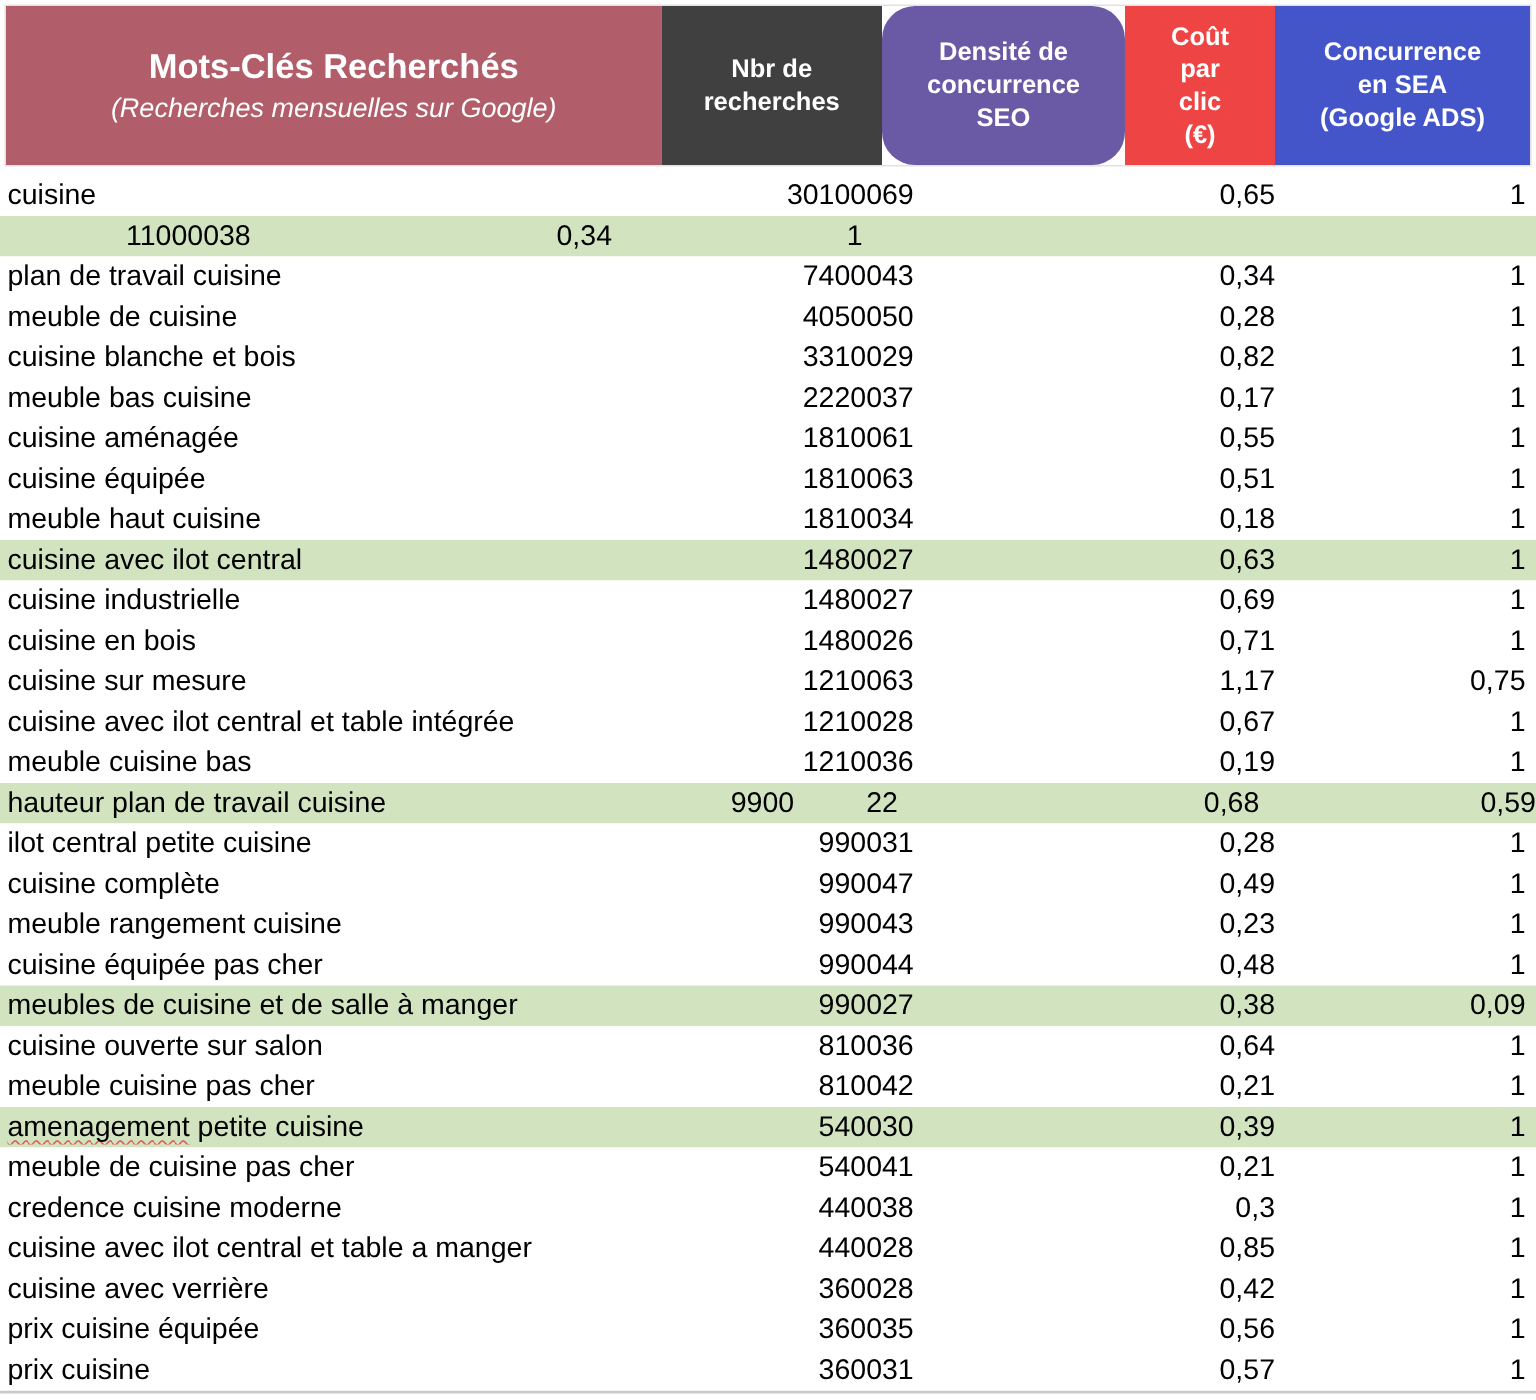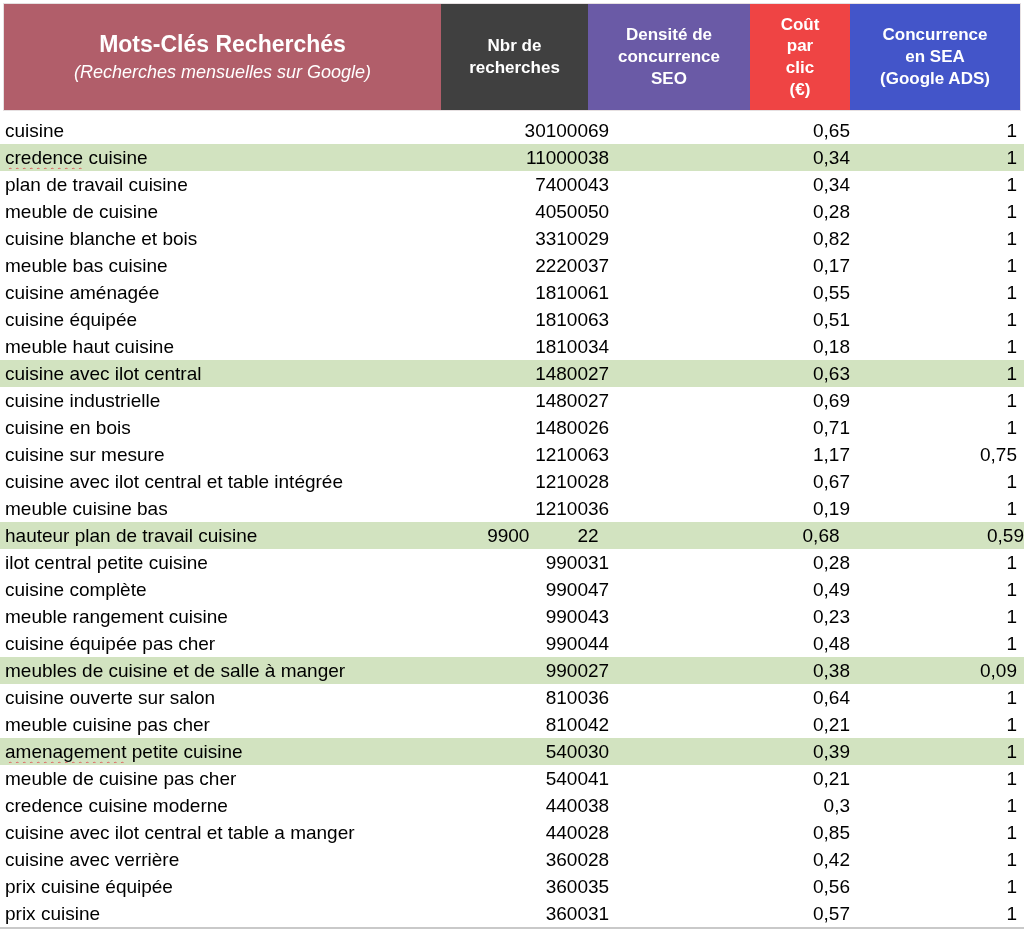--- a/index.html
+++ b/index.html
@@ -77,42 +77,41 @@
 
 <div id="page">
 
   <div class="table-header">
     <div class="hcell hcell-keyword" style="background: rgb(177, 94, 106);">
       <div class="h-title">Mots-Clés Recherchés</div>
       <div class="h-subtitle">(Recherches mensuelles sur Google)</div>
     </div>
     <div class="hcell hcell-searches" style="background: #404040;">Nbr de
 recherches</div>
-    <div class="hcell hcell-seo" style="background: rgb(106, 90, 166);">Densité de
+    <div class="hcell hcell-seo" style="background: rgb(106, 90, 166); border-radius: 22px;">Densité de
 concurrence
 SEO</div>
     <div class="hcell hcell-cpc" style="background: #ef4444;">Coût
 par
 clic
 (€)</div>
     <div class="hcell hcell-sea" style="background: rgb(67, 85, 201);">Concurrence
 en SEA
 (Google ADS)</div>
   </div>
 
   <div class="table-body">
       <div class="row">
         <div class="cell c-kw">cuisine</div>
         <div class="cell c-n1">301000</div>
         <div class="cell c-n2">69</div>
         <div class="cell c-n3">0,65</div>
         <div class="cell c-n4">1</div>
       </div>
       <div class="row hl" style="background: rgb(210, 227, 192);">
-        <div class="cell c-kw"><span class="misspell" style="text-decoration-color: rgb(224, 92, 92);">credence</span> cuisine</div>
         <div class="cell c-n1">110000</div>
         <div class="cell c-n2">38</div>
         <div class="cell c-n3">0,34</div>
         <div class="cell c-n4">1</div>
       </div>
       <div class="row">
         <div class="cell c-kw">plan de travail cuisine</div>
         <div class="cell c-n1">74000</div>
         <div class="cell c-n2">43</div>
         <div class="cell c-n3">0,34</div>

